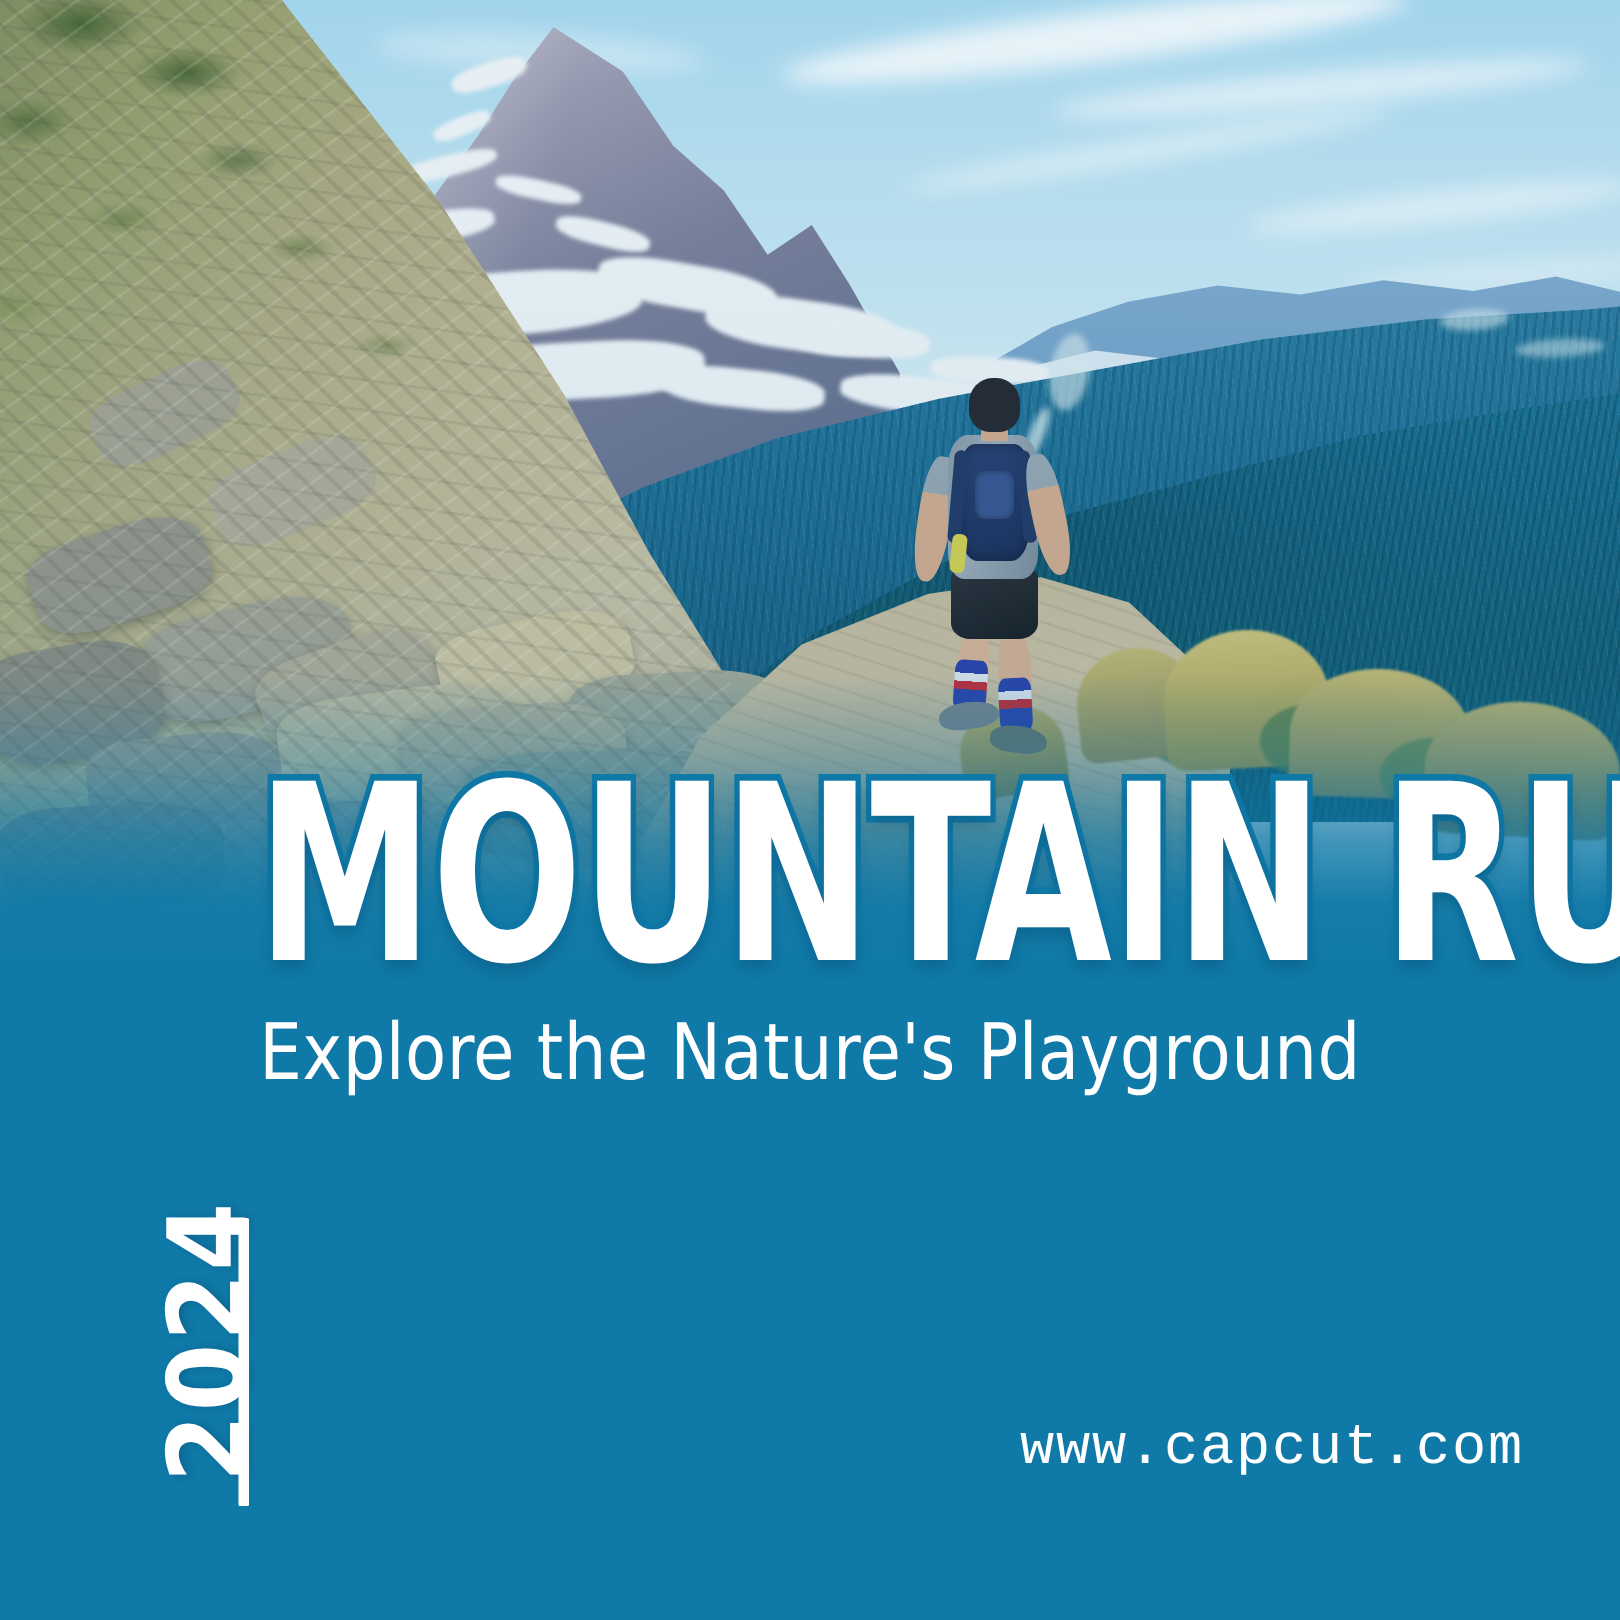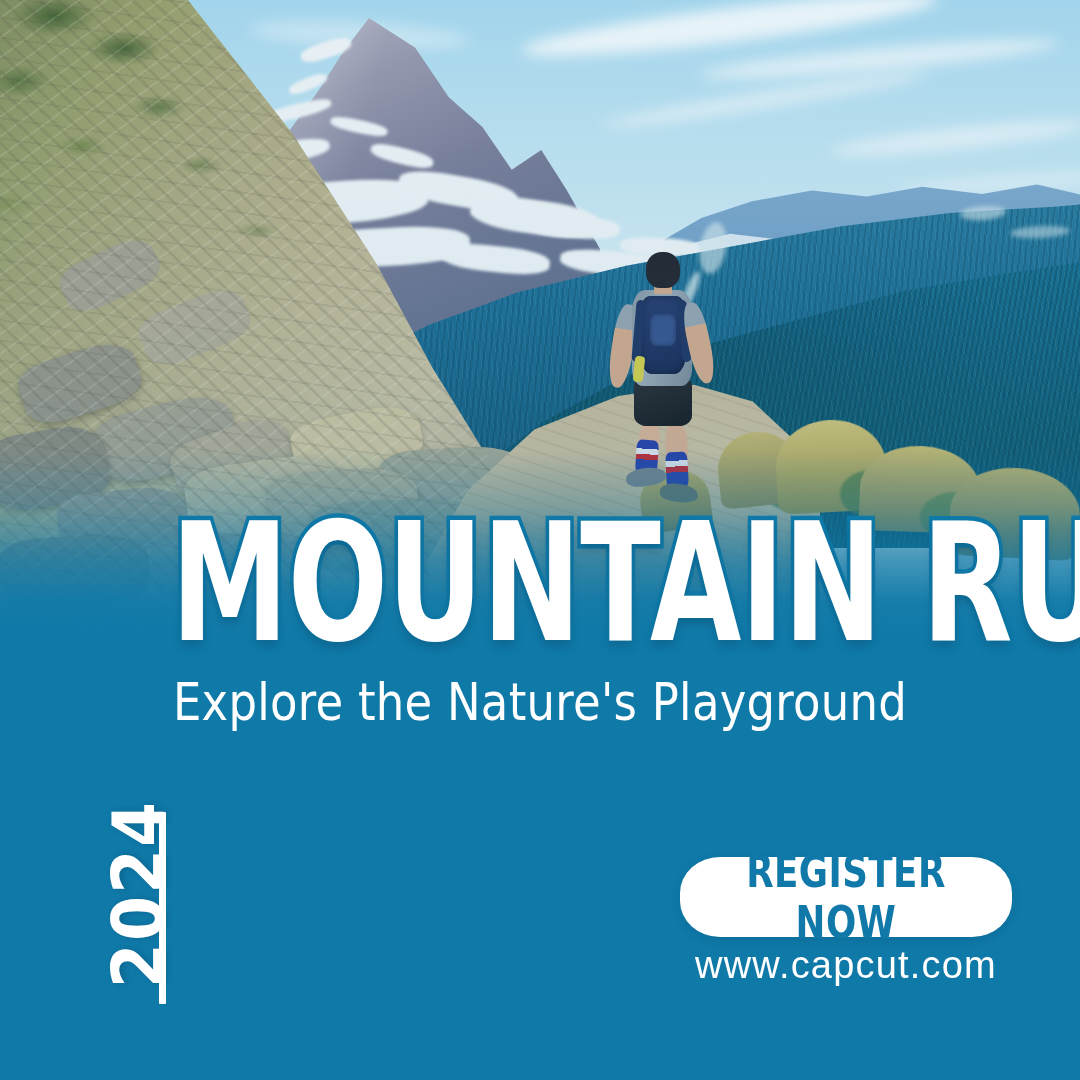--- a/index.html
+++ b/index.html
@@ -306,21 +306,21 @@
     z-index:8; box-shadow:0 3px 10px rgba(6,60,90,.18);
   }
   .cta span{
     font-family:"Liberation Sans Narrow","DejaVu Sans Condensed","Liberation Sans", sans-serif;
     font-weight:700; font-size:44px; color:#1179a9; letter-spacing:.5px;
     transform:scaleX(.9);
   }
   .website{
     position:absolute; left:680px; top:944px; width:332px; text-align:center;
     z-index:8;
-    font-family:Liberation Sans, sans-serif;
+    font-family:Liberation Mono, monospace;
     font-weight:400; font-size:38px; color:#ffffff; letter-spacing:1.2px;
   }
 </style>
 </head>
 <body>
 
 <div id="poster">
 
   <div class="photo">
     <div class="sky"></div>
@@ -426,18 +426,15 @@
   <div class="titleWrap">
     <div class="title">MOUNTAIN RUNNING</div>
   </div>
   <div class="subtitle">Explore the Nature's Playground</div>
 
   <div class="dateBlock">
     <div class="year">2024</div>
     <div class="divider"></div>
   </div>
 
-  <button class="cta">
-    <span>REGISTER NOW</span>
-  </button>
   <div class="website">www.capcut.com</div>
 
 </div>
 
 </body></html>

